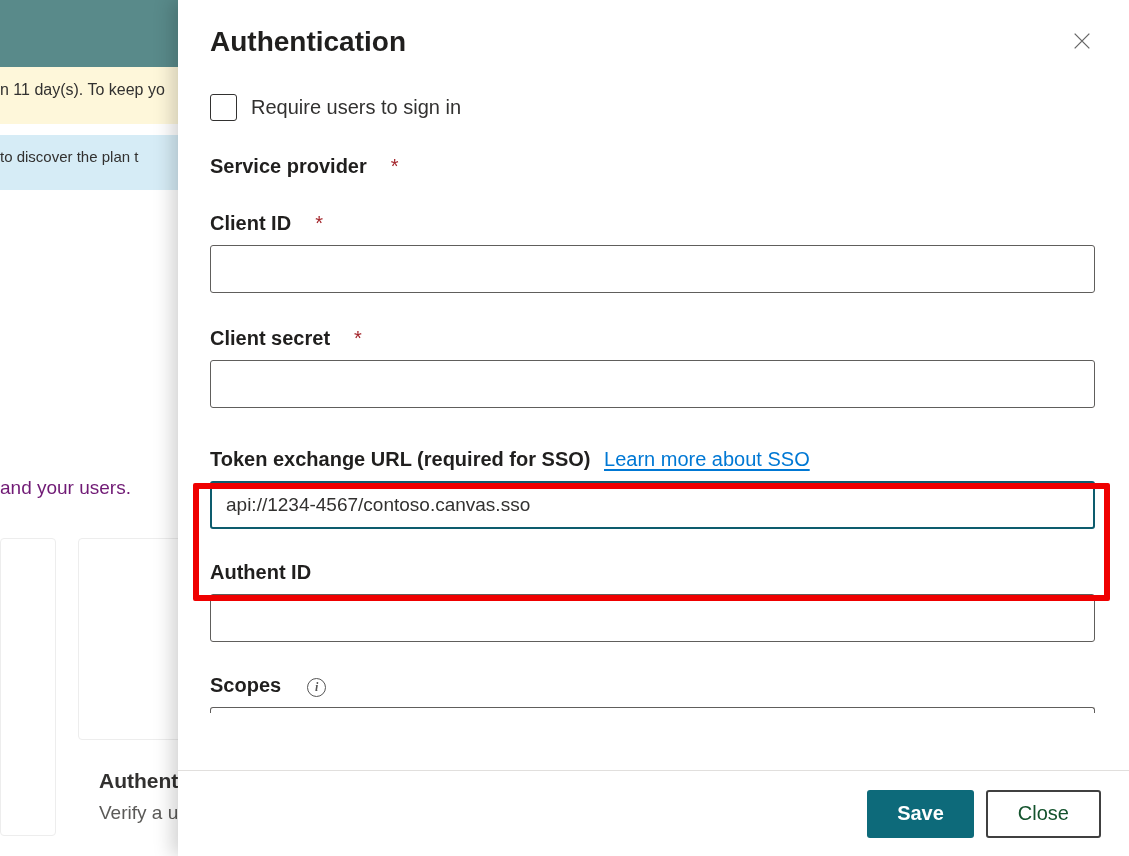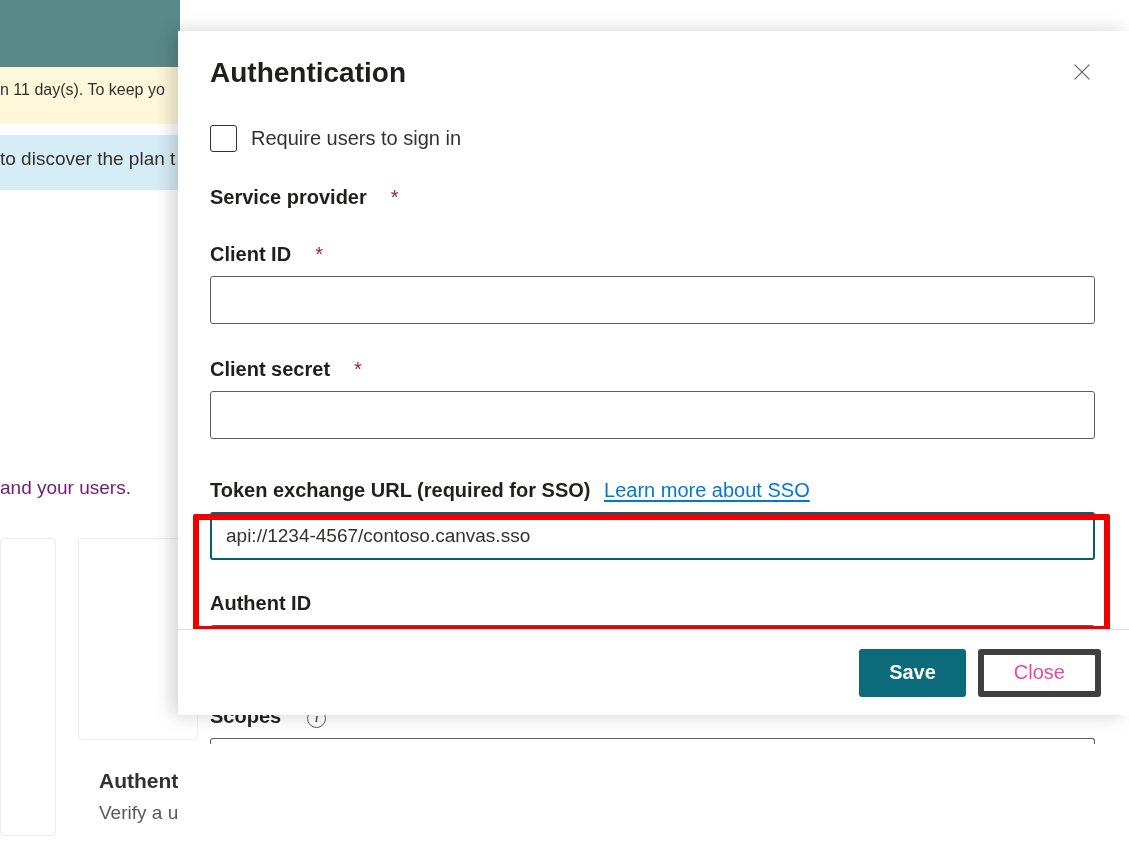--- a/index.html
+++ b/index.html
@@ -2,31 +2,31 @@
 <html><head>
 <meta charset="utf-8">
 <style>
   * { box-sizing: border-box; margin: 0; padding: 0; }
   html, body { width: 1129px; height: 856px; font-family: "Segoe UI", Arial, sans-serif; background: #ffffff; overflow: hidden; }
   
   
   .bg { position: absolute; left: 0; top: 0; width: 1129px; height: 856px; }
   .bg-header { position: absolute; left: 0; top: 0; width: 180px; height: 67px; background: #598a8a; }
   .bg-banner1 { position: absolute; left: 0; top: 67px; width: 180px; height: 57px; background: #fef7da; color: #323130; font-size: 16px; padding: 14px 0 16px 0; }
-  .bg-banner2 { position: absolute; left: 0; top: 135px; width: 180px; height: 55px; background: #d6ecf6; color: #323130; font-size: 19px; padding: 13px 0 0 0; }
+  .bg-banner2 { position: absolute; left: 0; top: 135px; width: 180px; height: 55px; background: #d6ecf6; color: #323130; font-size: 15px; padding: 13px 0 0 0; }
   .bg-body { position: absolute; left: 0; top: 196px; width: 180px; height: 660px; background: #ffffff; }
   .bg-text1 { position: absolute; left: 0; top: 281px; color: #701a75; font-size: 19px; }
   .card { position: absolute; border: 1px solid #ededed; border-radius: 4px; background: #fff; }
   .card1 { left: 0; top: 342px; width: 56px; height: 298px; }
   .card2 { left: 78px; top: 342px; width: 120px; height: 202px; }
   .card2 .title { position: absolute; left: 20px; top: 230px; font-weight: 600; font-size: 21px; color: #323130; }
   .card2 .sub { position: absolute; left: 20px; top: 263px; font-size: 19px; color: #5b5a58; }
 
   
-  .panel { position: absolute; left: 178px; top: 0; width: 951px; height: 684px; background: #ffffff; box-shadow: -6px 0 18px rgba(0,0,0,0.18); margin-top: 31px; }
+  .panel { position: absolute; left: 178px; top: 0; width: 951px; height: 856px; background: #ffffff; box-shadow: -6px 0 18px rgba(0,0,0,0.18); }
   .panel-inner { position: absolute; left: 32px; right: 34px; top: 0; bottom: 0; }
 
   .panel-title { font-size: 28px; font-weight: 600; color: #201f1e; margin-top: 26px; }
   .close-icon { position: absolute; right: 2px; top: 30px; width: 22px; height: 22px; cursor: pointer; }
   .close-icon svg { width: 22px; height: 22px; stroke: #666; stroke-width: 1.4; }
 
   .checkbox-row { display: flex; align-items: center; margin-top: 36px; }
   .checkbox-box { width: 27px; height: 27px; border: 1.5px solid #323130; border-radius: 3px; margin-right: 14px; cursor: pointer; }
   .checkbox-label { font-size: 20px; color: #323130; }
 
@@ -55,21 +55,21 @@
     font-style: italic; 
     font-family: Georgia, serif; 
     color: #555; 
     text-align: center;
     line-height: 16px;
   }
 
   .footer { position: absolute; left: 0; bottom: 0; width: 951px; height: 86px; border-top: 1px solid #e1dfdd; background: #fff; display: flex; align-items: center; justify-content: flex-end; padding-right: 28px; gap: 12px; }
   .btn { height: 48px; padding: 0 30px; font-size: 20px; border-radius: 3px; cursor: pointer; }
   .btn-primary { background: #0d6a7a; color: #fff; border: none; font-weight: 600; }
-  .btn-secondary { background: #fff; color: #ec4899; border: 6px solid #404040; }
+  .btn-secondary { background: #fff; color: #14532d; border: 2px solid #404040; }
 
   .scopes-input-peek { width: 100%; height: 6px; border: 1px solid #605e5c; border-bottom: none; border-radius: 3px 3px 0 0; }
 
 </style>
 </head>
 <body>
 
 <div class="bg">
   <div class="bg-header"></div>
   <div class="bg-banner1"><span>n 11 day(s). To keep yo</span></div>

